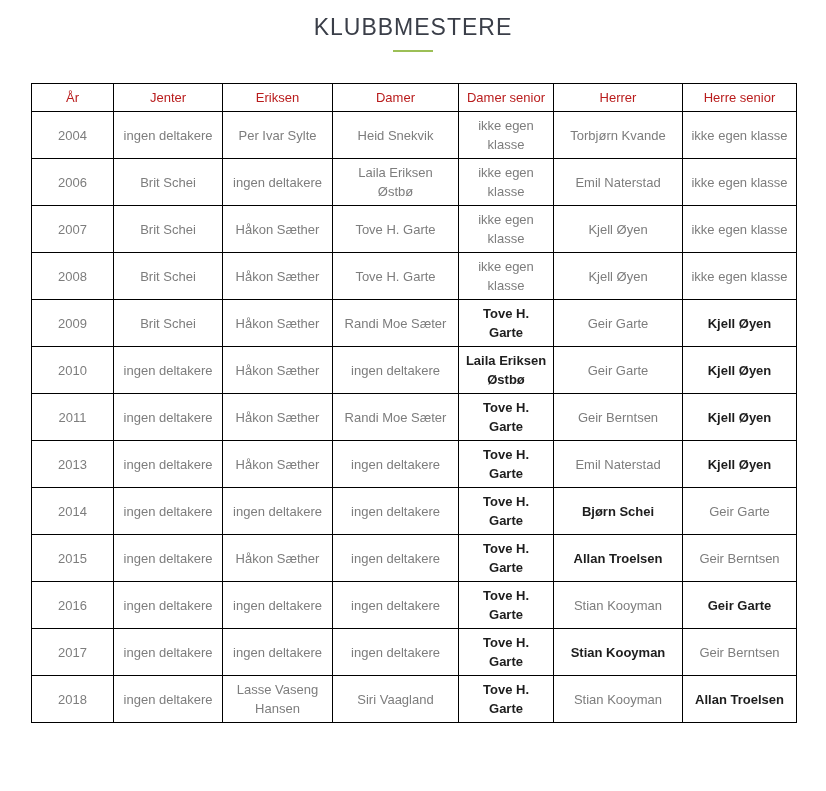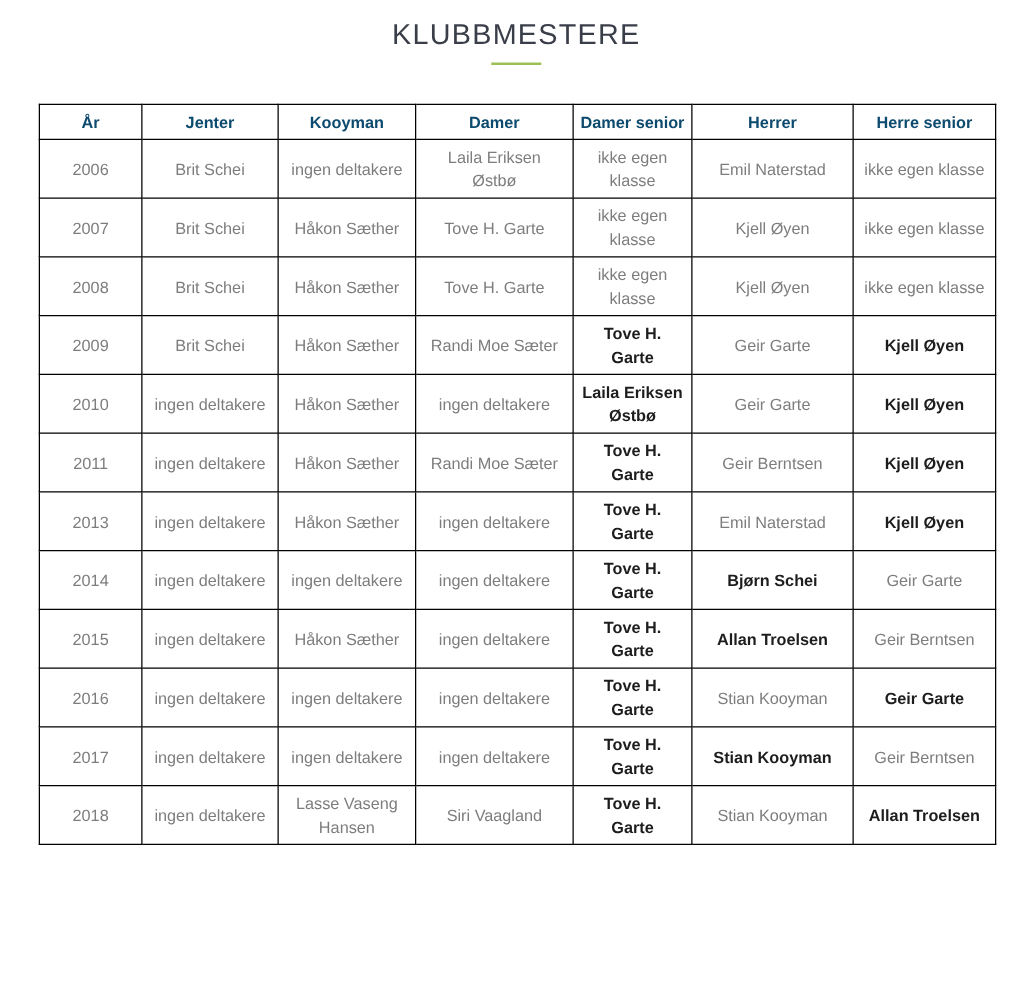--- a/index.html
+++ b/index.html
@@ -46,22 +46,22 @@
     border: 1px solid #000000;
     text-align: center;
     vertical-align: middle;
     padding: 4px 6px;
     font-size: 13px;
     line-height: 19px;
     height: 19px;
     overflow: hidden;
   }
   .km-table th {
-    color: #0c4a6e;
-    font-weight: 700;
+    color: #b91c1c;
+    font-weight: 400;
     padding: 4px 4px;
   }
   .km-table td {
     color: #7d7d7d;
     font-weight: 400;
   }
   .km-table td.bold {
     color: #1d1d1d;
     font-weight: 700;
   }
@@ -80,29 +80,38 @@
         <col class="c-gutter">
         <col class="c-damer">
       <col class="c-dsen">
         <col class="c-herrer">
         <col class="c-hsen">
     </colgroup>
     <thead>
       <tr>
         <th>År</th>
         <th>Jenter</th>
-        <th>Kooyman</th>
+        <th>Eriksen</th>
         <th>Damer</th>
         <th>Damer senior</th>
         <th>Herrer</th>
         <th>Herre senior</th>
       </tr>
     </thead>
     <tbody>
         <tr>
+          <td>2004</td>
+          <td>ingen deltakere</td>
+          <td>Per Ivar Sylte</td>
+          <td>Heid Snekvik</td>
+          <td>ikke egen klasse</td>
+          <td>Torbjørn Kvande</td>
+          <td>ikke egen klasse</td>
+        </tr>
+        <tr>
           <td>2006</td>
           <td>Brit Schei</td>
           <td>ingen deltakere</td>
           <td>Laila Eriksen Østbø</td>
           <td>ikke egen klasse</td>
           <td>Emil Naterstad</td>
           <td>ikke egen klasse</td>
         </tr>
         <tr>
           <td>2007</td>

